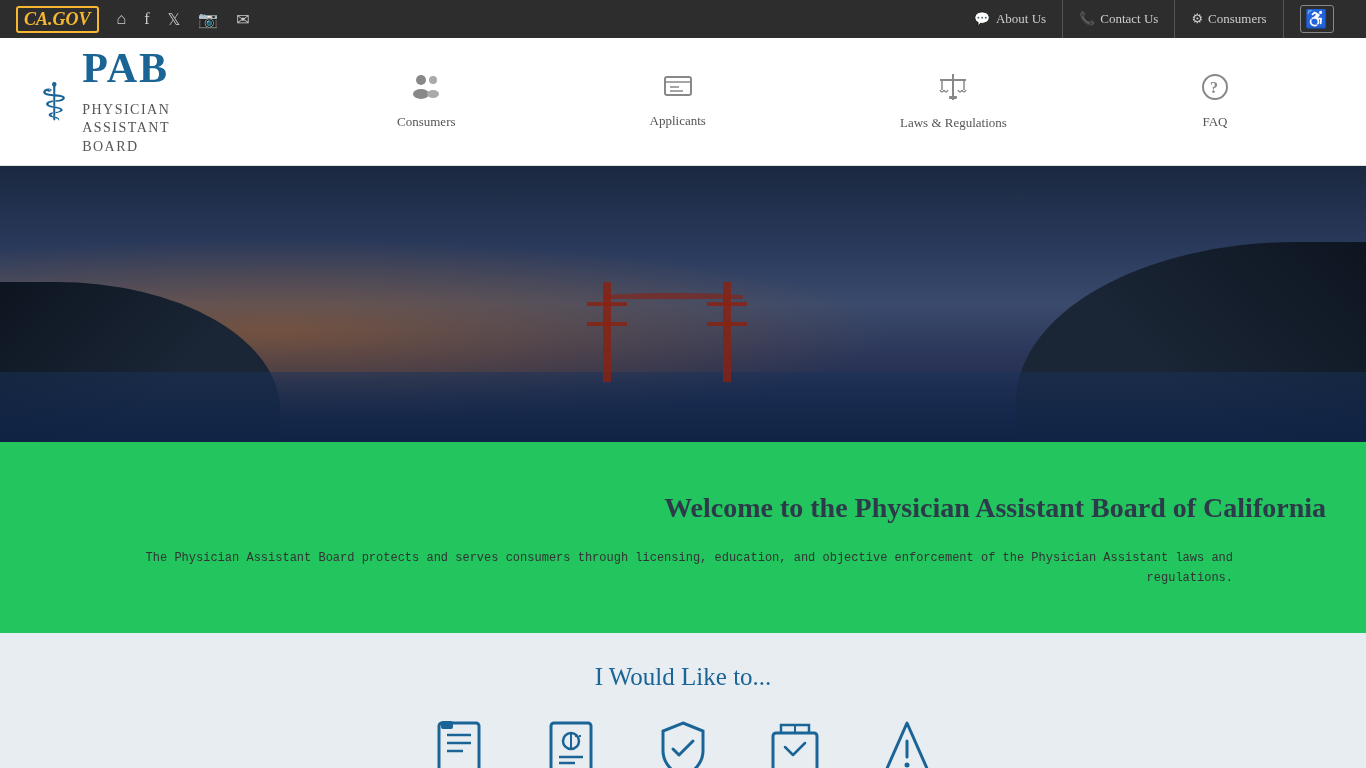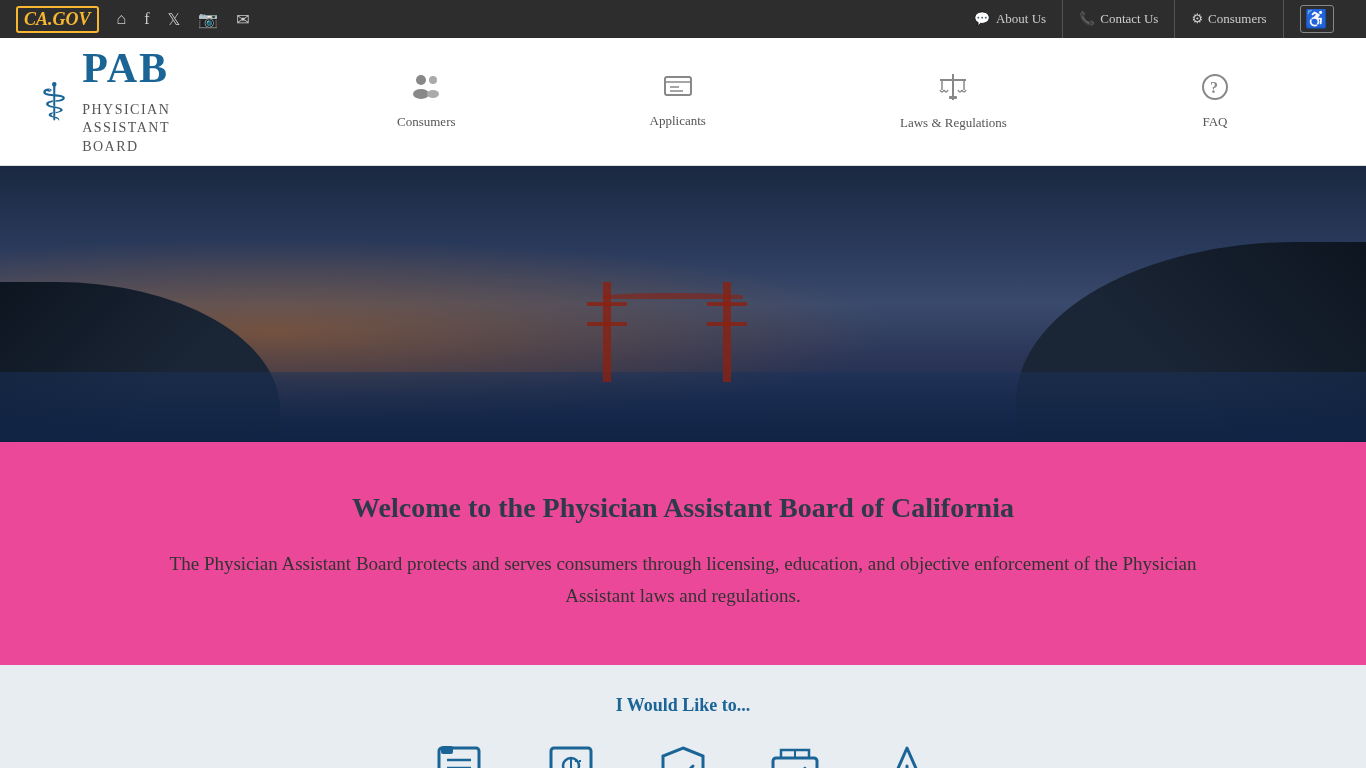--- a/index.html
+++ b/index.html
@@ -128,49 +128,49 @@
     .hero-bg {
       position: absolute;
       inset: 0;
       background:
         radial-gradient(ellipse at 20% 60%, rgba(180, 100, 30, 0.5) 0%, transparent 40%),
         linear-gradient(180deg, #1a2840 0%, #2a3a5c 30%, #3a4a6c 50%, #2a3558 70%, #1a2540 100%);
     }
 
     
     .welcome-section {
-      background: #ec4899;
-      padding: 50px 104px 40px;
-      text-align: center;
+      background: #22c55e;
+      padding: 50px 40px 40px;
+      text-align: right;
     }
     .welcome-title {
       font-size: 28px;
       font-weight: bold;
       color: #2d3a4a;
       margin-bottom: 24px;
       font-family: 'Georgia', serif;
     }
     .welcome-text {
-      font-size: 19px;
+      font-size: 12px;
       color: #333;
       line-height: 1.7;
       max-width: 1100px;
-      margin: 12px auto;
-      font-family: Liberation Serif, serif;
+      margin: 4px auto;
+      font-family: Liberation Mono, monospace;
     }
 
     
     .would-like-section {
       background: #e8edf2;
       padding: 30px 40px 20px;
       text-align: center;
     }
     .would-like-title {
-      font-size: 18px;
-      font-weight: bold;
+      font-size: 25px;
+      font-weight: normal;
       color: #1a6496;
       margin-bottom: 28px;
       font-family: 'Georgia', serif;
     }
     .would-like-icons {
       display: flex;
       justify-content: center;
       gap: 60px;
     }
     .would-like-item {

